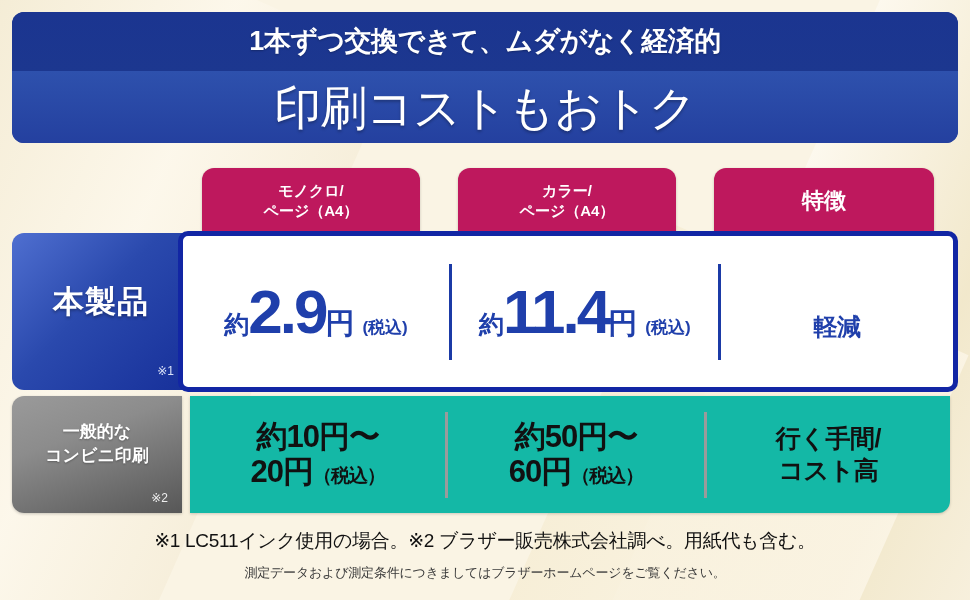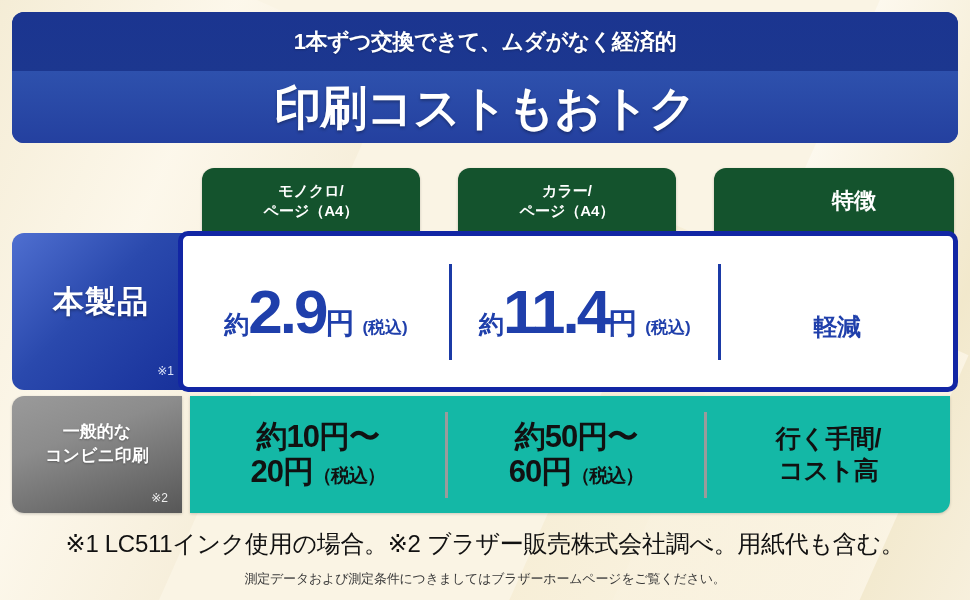--- a/index.html
+++ b/index.html
@@ -77,64 +77,64 @@
   }
   #headline-bottom {
     height: 72px;
     background: linear-gradient(180deg, #2e51ad 0%, #24409f 100%);
     display: flex;
     align-items: center;
     justify-content: center;
   }
   #headline-sub {
     color: #ffffff;
-    font-size: 22px;
+    font-size: 27px;
     font-weight: bold;
     letter-spacing: -0.5px;
     line-height: 1;
     text-shadow: 0 1px 2px rgba(0,0,0,.25);
     white-space: nowrap;
   }
   #headline-main {
     color: #ffffff;
     font-size: 47px;
-    font-weight: bold;
+    font-weight: normal;
     letter-spacing: -1px;
     line-height: 1;
     text-shadow: 0 2px 3px rgba(0,0,0,.28);
     white-space: nowrap;
   }
 
   
   #column-tabs {
     position: absolute;
     left: 0;
     top: 168px;
     width: 970px;
     height: 66px;
   }
   .col-tab {
     position: absolute;
     top: 0;
     height: 66px;
-    background: #14532d;
+    background: #be185d;
     border-radius: 12px 12px 0 0;
     color: #ffffff;
     font-size: 15px;
     font-weight: bold;
     line-height: 1.35;
     display: flex;
     align-items: center;
     justify-content: center;
     text-align: center;
     box-shadow: 0 1px 3px rgba(0,0,0,.2);
   }
   #col-tab-mono { left: 202px; width: 218px; }
   #col-tab-color { left: 458px; width: 218px; }
-  #col-tab-feature { left: 714px; width: 200px; font-size: 22px; padding-left: 40px; }
+  #col-tab-feature { left: 714px; width: 220px; font-size: 22px; }
 
   
   #product-row {
     position: absolute;
     left: 12px;
     top: 233px;
     width: 946px;
     height: 157px;
   }
   #product-label {
@@ -302,21 +302,21 @@
   
   #footnotes {
     position: absolute;
     left: 0;
     top: 528px;
     width: 970px;
   }
   #footnote-main {
     text-align: center;
     color: #111111;
-    font-size: 24px;
+    font-size: 19px;
     letter-spacing: -0.3px;
     white-space: nowrap;
   }
   #footnote-sub {
     text-align: center;
     color: #3a3a3a;
     font-size: 13px;
     margin-top: 10px;
     letter-spacing: -0.2px;
     white-space: nowrap;

